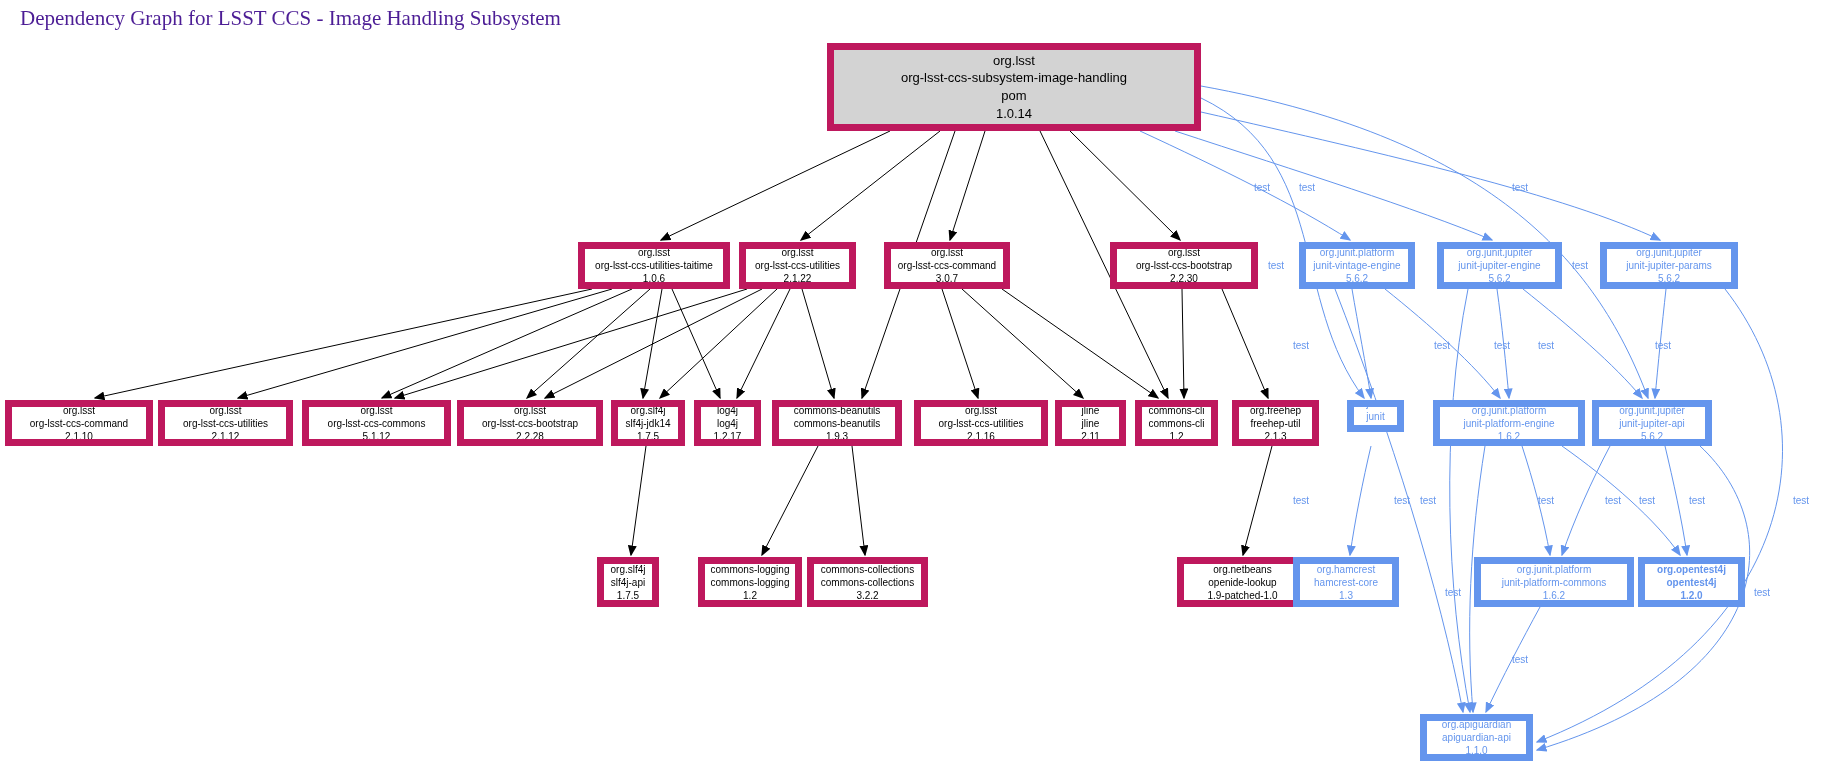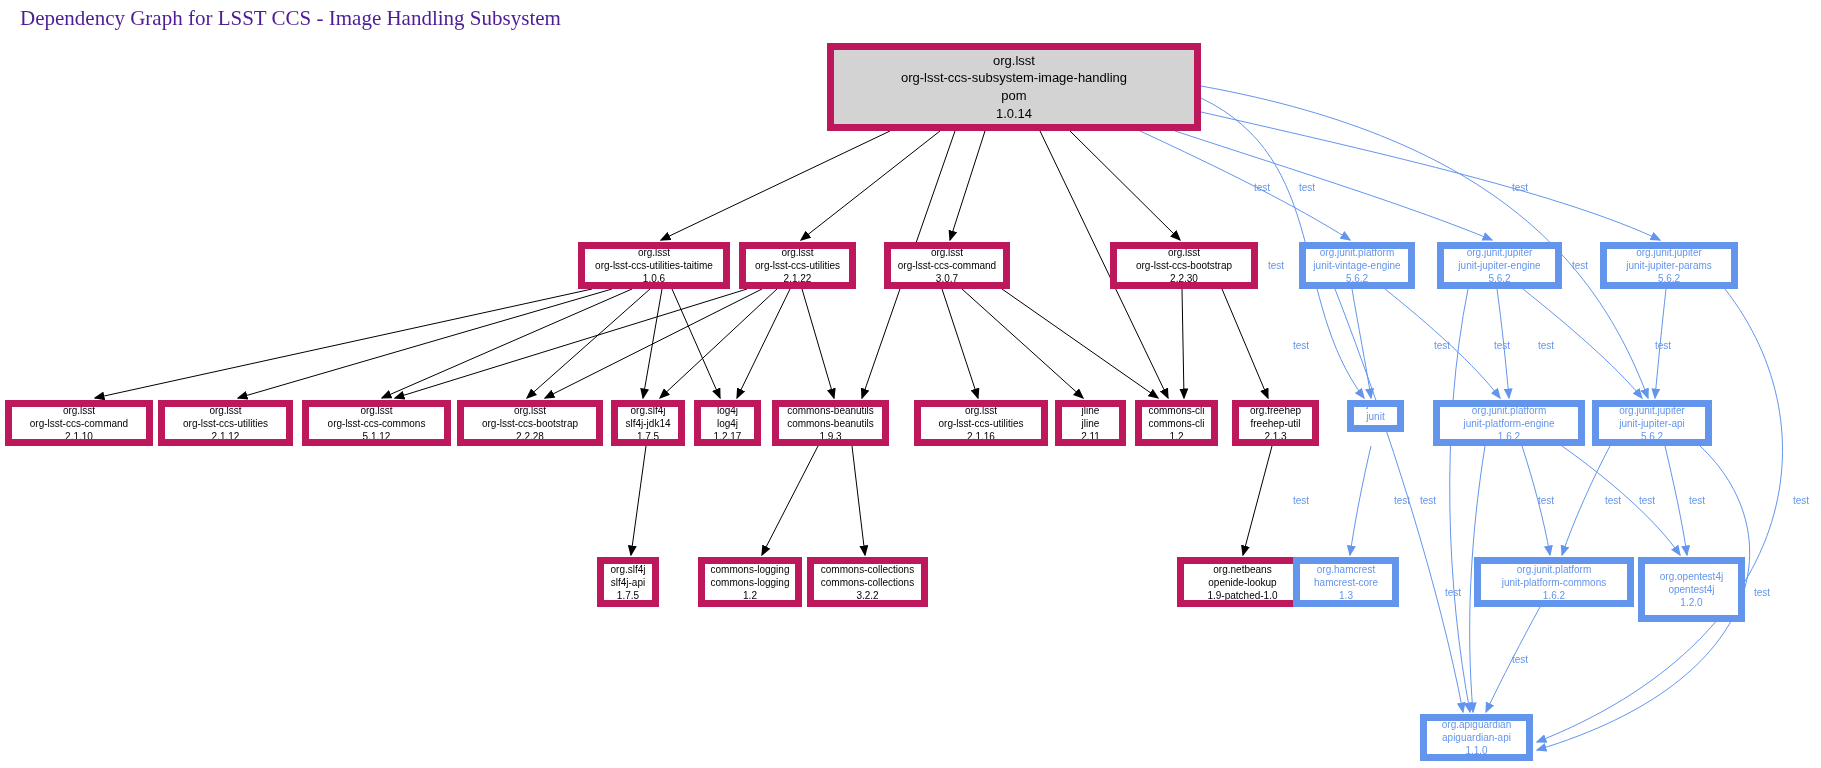--- a/index.html
+++ b/index.html
@@ -145,21 +145,21 @@
 5.1.12</div>
   <div class="node" style="left:457px;top:400px;width:146px;height:46px;">org.lsst
 org-lsst-ccs-bootstrap
 2.2.28</div>
   <div class="node" style="left:611px;top:400px;width:74px;height:46px;">org.slf4j
 slf4j-jdk14
 1.7.5</div>
   <div class="node" style="left:694px;top:400px;width:67px;height:46px;">log4j
 log4j
 1.2.17</div>
-  <div class="node" style="left:772px;top:400px;width:117px;height:46px;">commons-beanutils
+  <div class="node" style="left:772px;top:400px;width:130px;height:46px;">commons-beanutils
 commons-beanutils
 1.9.3</div>
   <div class="node" style="left:914px;top:400px;width:134px;height:46px;">org.lsst
 org-lsst-ccs-utilities
 2.1.16</div>
   <div class="node" style="left:1055px;top:400px;width:71px;height:46px;">jline
 jline
 2.11</div>
   <div class="node" style="left:1135px;top:400px;width:83px;height:46px;">commons-cli
 commons-cli
@@ -188,20 +188,20 @@
 3.2.2</div>
   <div class="node" style="left:1177px;top:557px;width:131px;height:50px;">org.netbeans
 openide-lookup
 1.9-patched-1.0</div>
   <div class="node test" style="left:1293px;top:557px;width:106px;height:50px;">org.hamcrest
 hamcrest-core
 1.3</div>
   <div class="node test" style="left:1474px;top:557px;width:160px;height:50px;">org.junit.platform
 junit-platform-commons
 1.6.2</div>
-  <div class="node test" style="left:1638px;top:557px;width:107px;height:65px;">org.opentest4j
+  <div class="node test" style="left:1638px;top:557px;width:107px;height:50px;font-weight:bold;">org.opentest4j
 opentest4j
 1.2.0</div>
 
   <div class="node test" style="left:1420px;top:714px;width:113px;height:47px;">org.apiguardian
 apiguardian-api
 1.1.0</div>
 </div>
 
 </body></html>

